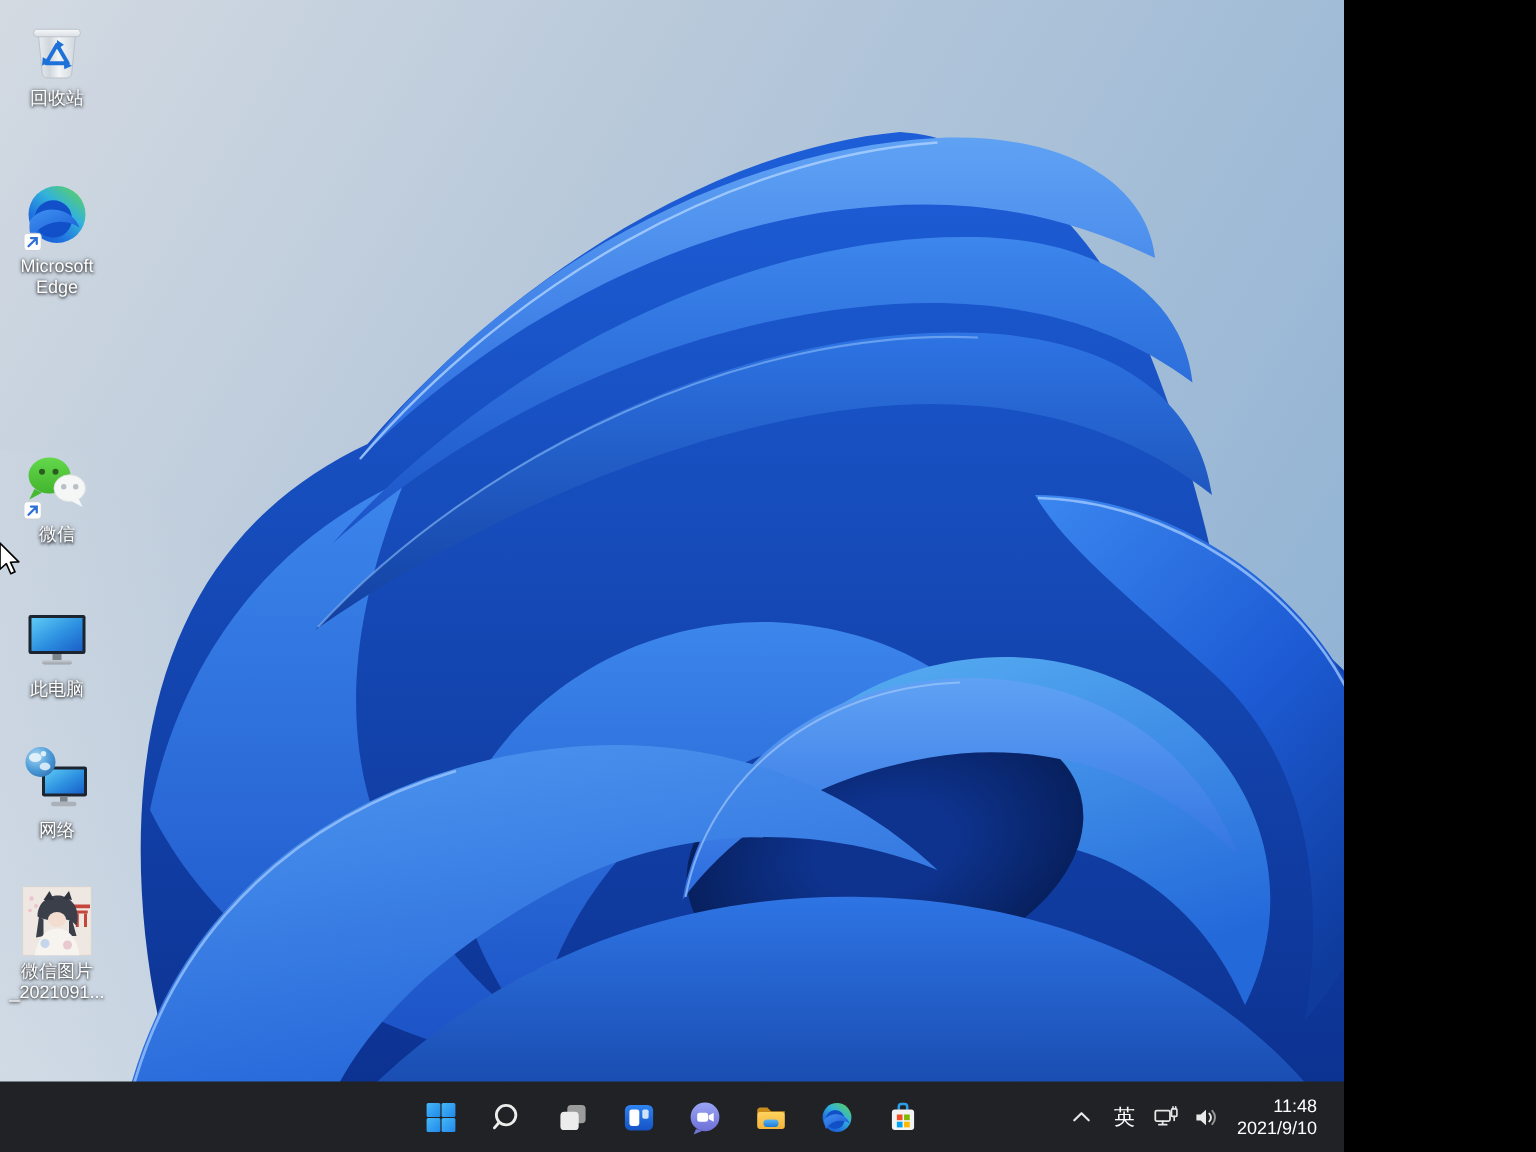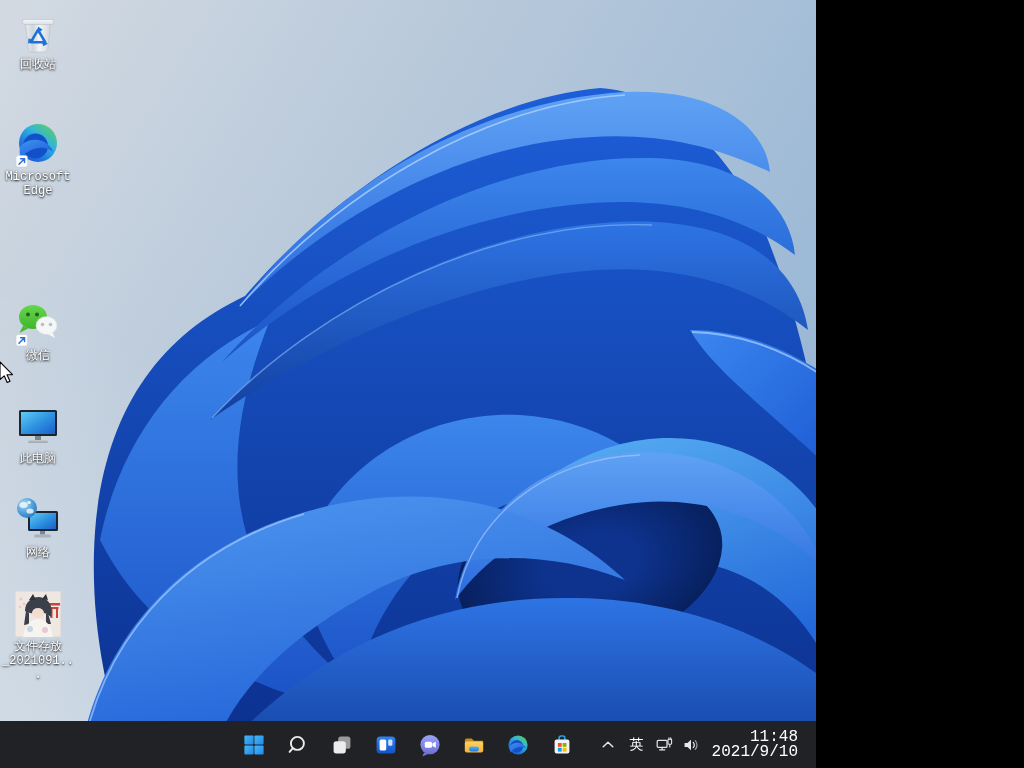--- a/index.html
+++ b/index.html
@@ -1,18 +1,18 @@
 <!DOCTYPE html>
 <html><head>
 <meta charset="utf-8">
 <style>
   html,body{margin:0;padding:0;background:#000;}
   .screen{
-    position:relative;width:816px;height:768px;overflow:hidden;
-    font-family:Liberation Mono, monospace;
+    position:relative;width:896px;height:768px;overflow:hidden;
+    font-family:Liberation Sans, sans-serif;
     -webkit-user-select:none;user-select:none;
   }
   .wallpaper{position:absolute;inset:0;width:1024px;height:768px;display:block;}
 
   
   .dicon{
     position:absolute;left:0;width:76px;
     display:flex;flex-direction:column;align-items:center;gap:2px;
     cursor:default;
   }
@@ -47,21 +47,21 @@
   }
   .tray-btn{
     height:40px;border-radius:5px;display:flex;align-items:center;justify-content:center;
     cursor:pointer;color:#eee;
   }
   .tray-chevron{width:28px;}
   .tray-lang{width:30px;font-size:14px;color:#fff;}
   .tray-net,.tray-vol{width:26px;}
   .tray-clock{
     padding:0 6px 0 8px;flex-direction:column;align-items:flex-end;justify-content:center;
-    color:#fff;font-size:16px;line-height:15px;text-align:right;
+    color:#fff;font-size:12px;line-height:15px;text-align:right;
   }
 </style>
 </head>
 <body>
 
 <div class="screen">
 
   <svg class="wallpaper" viewBox="0 0 1024 768" preserveAspectRatio="none">
     <defs>
       <linearGradient id="bgG" x1="0" y1="0" x2="1" y2="0.45">
@@ -289,21 +289,21 @@
         <polygon points="27,8 31,3 33,9" fill="#2e333d"></polygon>
         <path d="M 11,20 L 9,34 L 14,33 L 14,22 Z" fill="#3a3f4a"></path>
         <path d="M 33,22 L 36,33 L 31,33 L 31,23 Z" fill="#3a3f4a"></path>
         <ellipse cx="23" cy="22" rx="6" ry="5" fill="#f3ddd1"></ellipse>
         <path d="M 8,46 C 10,34 16,28 23,28 C 30,28 36,33 38,46 Z" fill="#f7f3ee"></path>
         <circle cx="15" cy="38" r="3" fill="#c3d6ea"></circle>
         <circle cx="30" cy="39" r="3" fill="#e8c9cf"></circle>
       </svg>
     </div>
     <div class="dlabel">
-      <span>文件存放</span>
+      <span>微信图片</span>
       <span>_2021091...</span>
     </div>
   </div>
 
   <svg class="cursor" viewBox="0 0 21 24">
     <path d="M 4,1 L 4,18.5 L 8.2,14.8 L 11.2,21.5 L 14,20.2 L 11,13.8 L 16.5,13.6 Z" fill="#ffffff" stroke="#000000" stroke-width="1.1" stroke-linejoin="round"></path>
   </svg>
 
   <div class="taskbar">
 

